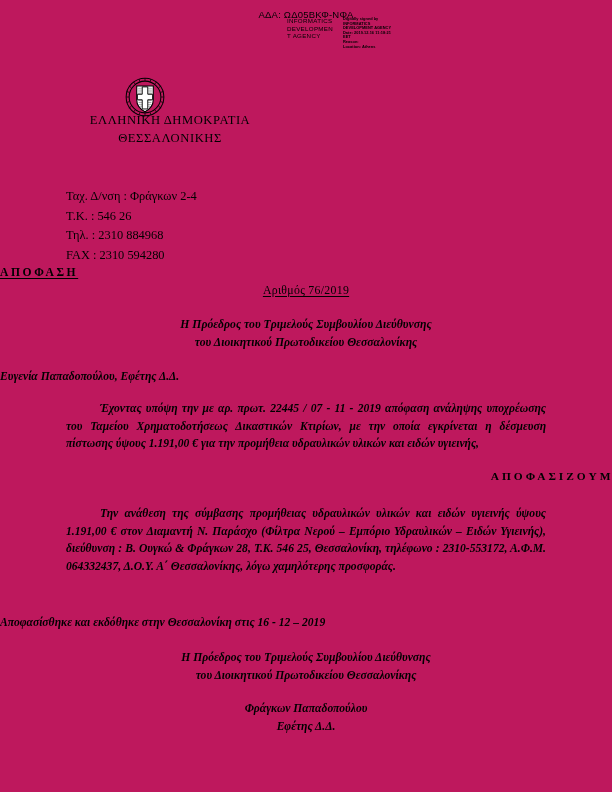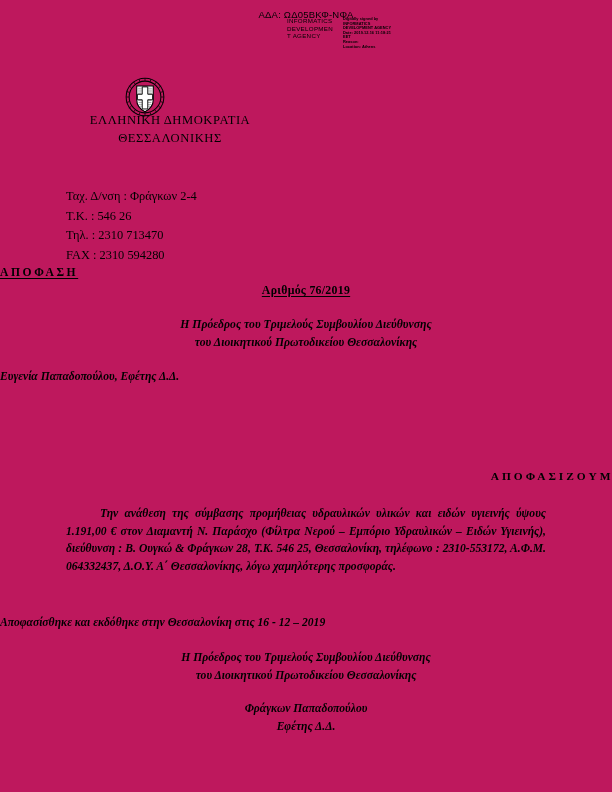--- a/index.html
+++ b/index.html
@@ -115,21 +115,21 @@
     text-decoration: underline;
     text-underline-offset: 2px;
   }
   .decision-number {
     position: absolute;
     top: 283px;
     left: 0;
     width: 612px;
     text-align: center;
     font-size: 11.8px;
-    font-weight: bold;
+    font-weight: normal;
     letter-spacing: 0.3px;
     text-decoration: underline;
     text-underline-offset: 2px;
   }
 
   
   .president-heading {
     position: absolute;
     top: 316px;
     left: 0;
@@ -291,40 +291,41 @@
   </div>
 
   <div class="authority">
     <div>ΕΛΛΗΝΙΚΗ ΔΗΜΟΚΡΑΤΙΑ</div>
     <div>ΘΕΣΣΑΛΟΝΙΚΗΣ</div>
   </div>
 
   <div class="contact">
     <div>Ταχ. Δ/νση : Φράγκων 2-4</div>
     <div>Τ.Κ. : 546 26</div>
-    <div>Τηλ. : 2310 713470</div>
+    <div>Τηλ. : 2310 884968</div>
     <div>FAX : 2310 594280</div>
   </div>
 
   <div class="decision-title">
     <span>ΑΠΟΦΑΣΗ</span>
   </div>
   <div class="decision-number">
     <span>Αριθμός 76/2019</span>
   </div>
 
   <div class="president-heading">
     <div>Η Πρόεδρος του Τριμελούς Συμβουλίου Διεύθυνσης</div>
     <div>του Διοικητικού Πρωτοδικείου Θεσσαλονίκης</div>
   </div>
 
   <div class="president-name">
     <span>Ευγενία Παπαδοπούλου, Εφέτης Δ.Δ.</span>
   </div>
 
+  <div class="para p1">Έχοντας υπόψη την με αρ. πρωτ. 22445 / 07 - 11 - 2019 απόφαση ανάληψης υποχρέωσης του Ταμείου Χρηματοδοτήσεως Δικαστικών Κτιρίων, με την οποία εγκρίνεται η δέσμευση πίστωσης ύψους 1.191,00 € για την προμήθεια υδραυλικών υλικών και ειδών υγιεινής,</div>
 
   <div class="resolve-title">
     <span>ΑΠΟΦΑΣΙΖΟΥΜΕ</span>
   </div>
 
   <div class="para p2">Την ανάθεση της σύμβασης προμήθειας υδραυλικών υλικών και ειδών υγιεινής ύψους 1.191,00 € στον Διαμαντή Ν. Παράσχο (Φίλτρα Νερού – Εμπόριο Υδραυλικών – Ειδών Υγιεινής), διεύθυνση : Β. Ουγκώ &amp; Φράγκων 28, Τ.Κ. 546 25, Θεσσαλονίκη, τηλέφωνο : 2310-553172, Α.Φ.Μ. 064332437, Δ.Ο.Υ. Α΄ Θεσσαλονίκης, λόγω χαμηλότερης προσφοράς.</div>
 
   <div class="issued-line">
     <span>Αποφασίσθηκε και εκδόθηκε στην Θεσσαλονίκη στις 16 - 12 – 2019</span>
   </div>

